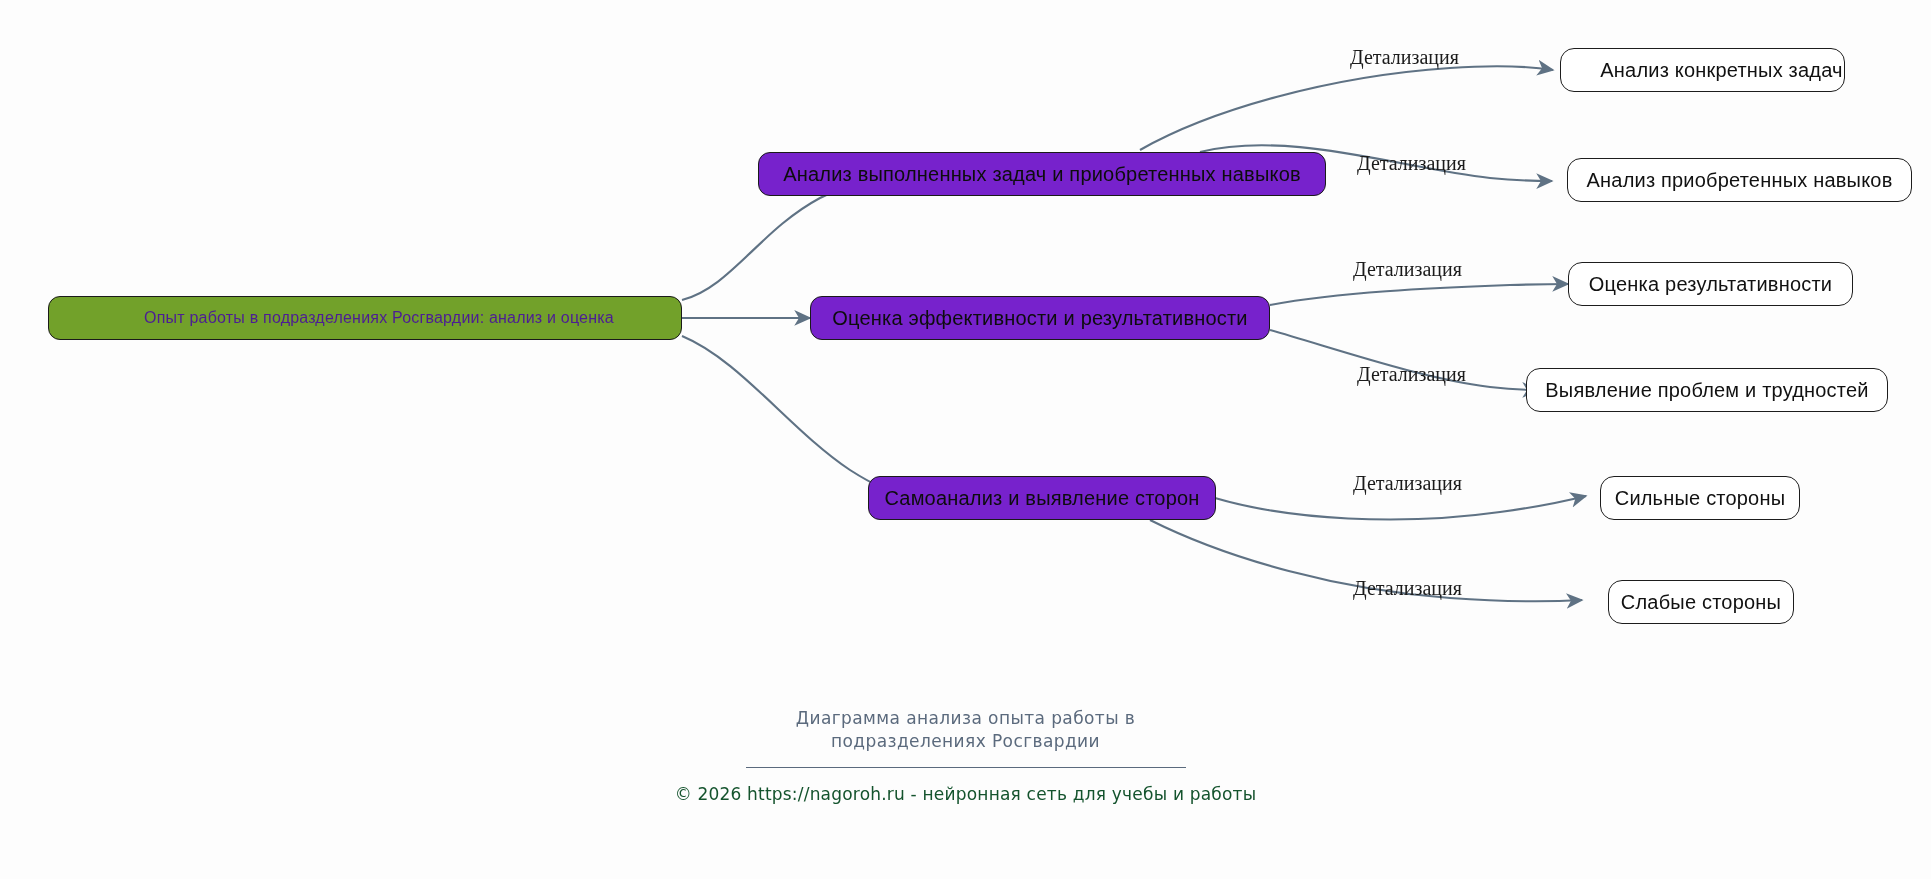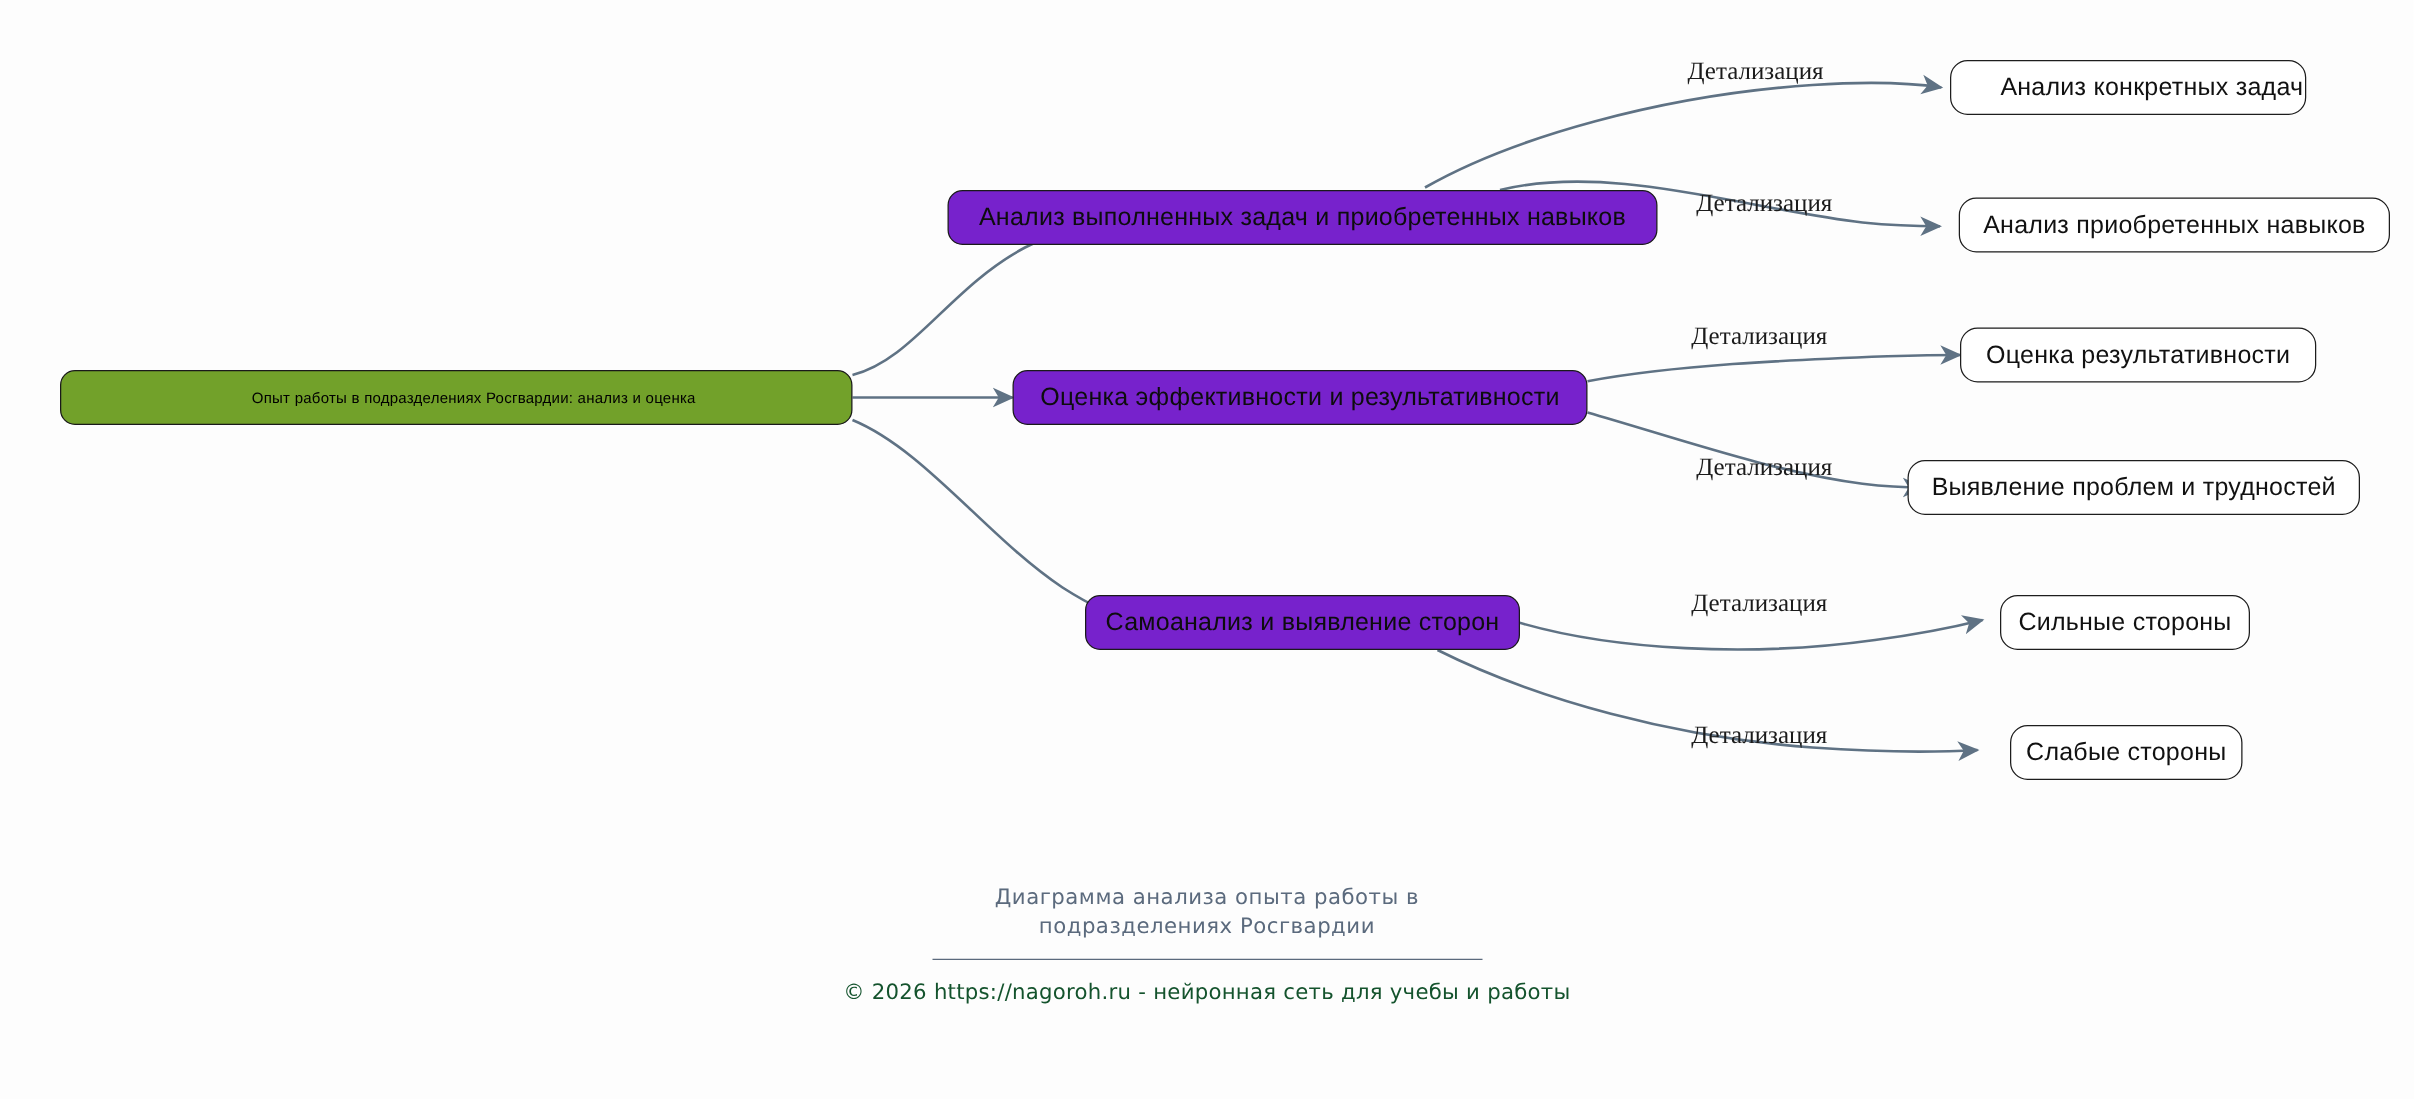--- a/index.html
+++ b/index.html
@@ -32,22 +32,22 @@
     justify-content: center;
     text-align: center;
     white-space: nowrap;
     font-family: "Liberation Sans", sans-serif;
     letter-spacing: 0.2px;
   }
   .node-root {
     background: #72a12a;
     border: 1.6px solid #1a1a1a;
     border-radius: 12px;
-    color: #000000;
-    font-size: 12px;
+    color: #4c1d95;
+    font-size: 16px;
     padding-left: 28px;
   }
   .node-branch {
     background: #7722cc;
     border: 1.6px solid #1a1a1a;
     border-radius: 12px;
     color: #0d0d0d;
     font-size: 20px;
   }
   .node-leaf {

